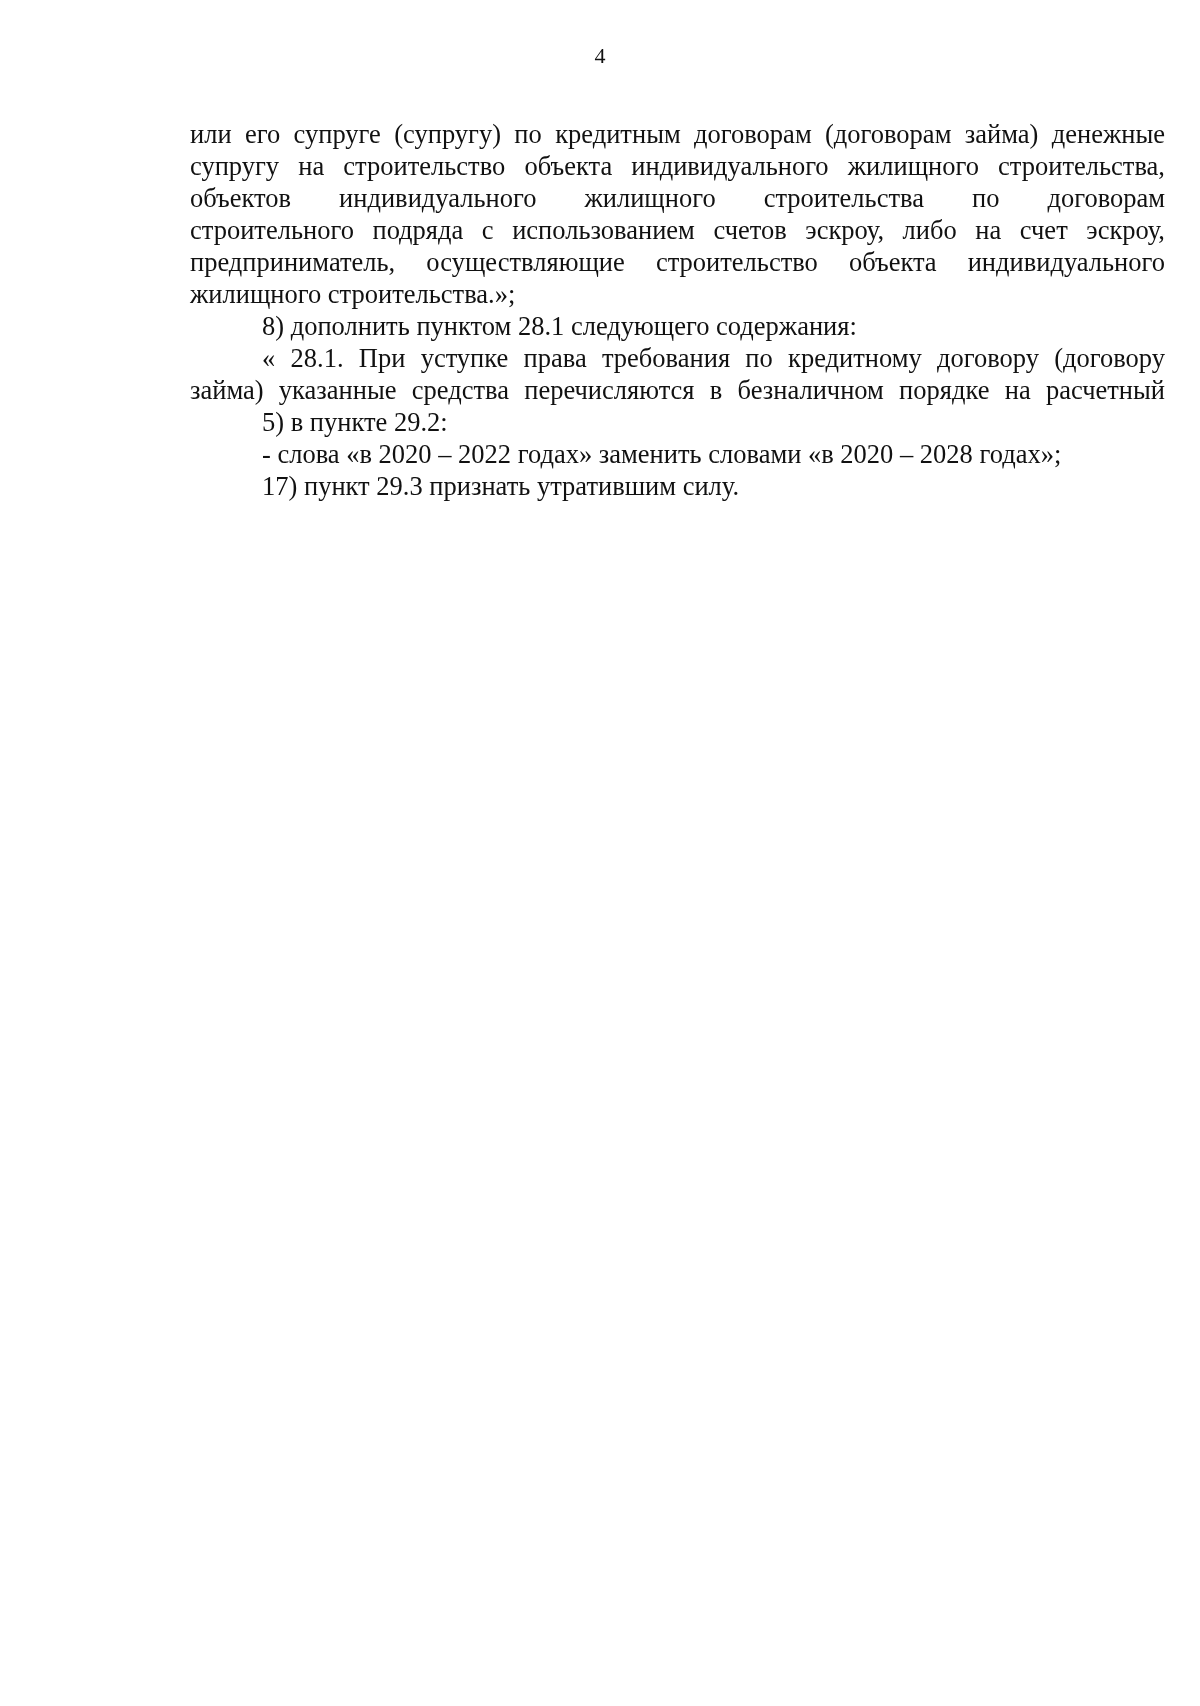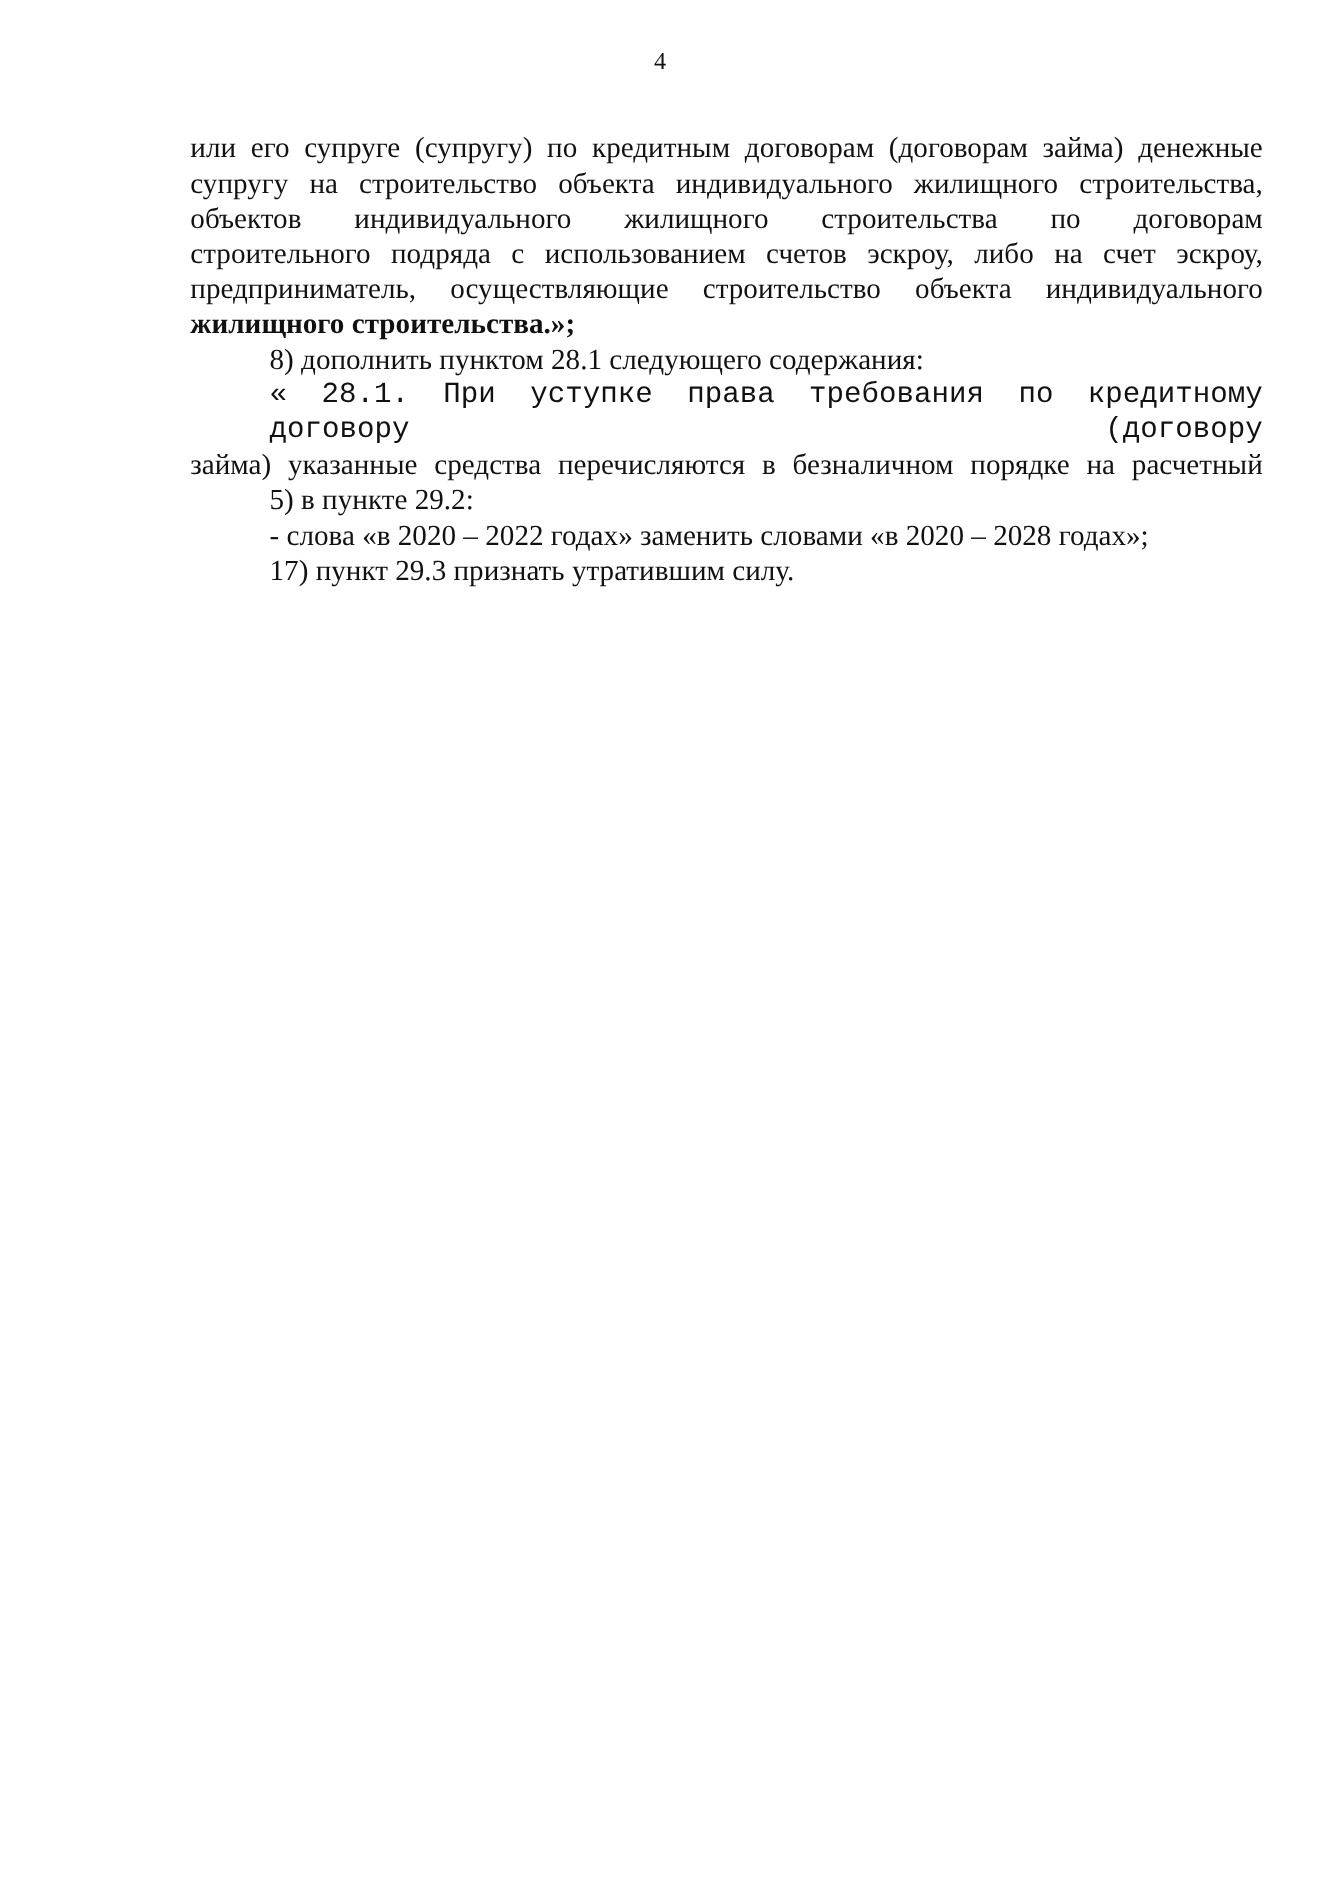--- a/index.html
+++ b/index.html
@@ -7,29 +7,29 @@
   .page {
     position: absolute; left: 0; top: 0; width: 1200px; height: 1706px;
     background: #fff; color: #111;
     font-family: "Liberation Serif", "DejaVu Serif", serif;
   }
   .page-number {
     position: absolute; top: 44px; left: 0; width: 1200px; text-align: center;
     font-size: 22px; line-height: 24px;
   }
   .body-text {
-    position: absolute; left: 173px; top: 118px; width: 975px;
+    position: absolute; left: 190px; top: 118px; width: 975px;
     font-size: 26.5px; line-height: 32px;
     font-stretch: condensed;
   }
   .p { margin: 0; text-align: justify; text-align-last: left; }
   .line { display: block; text-align: justify; text-align-last: justify; }
-  .line.last { text-align-last: left; font-weight: bold; }
+  .line.last { text-align-last: left; }
   .line.ind { padding-left: 72px; text-align-last: left; }
-  .line.ind.j { text-align-last: justify; font-family: Liberation Mono, monospace; }
+  .line.ind.j { text-align-last: justify; }
 </style>
 </head>
 <body>
 
 <div class="page">
   <div class="page-number">4</div>
 
   <div class="body-text">
     <div class="p">
       <span class="line">или его супруге (супругу) по кредитным договорам (договорам займа) денежные</span>

